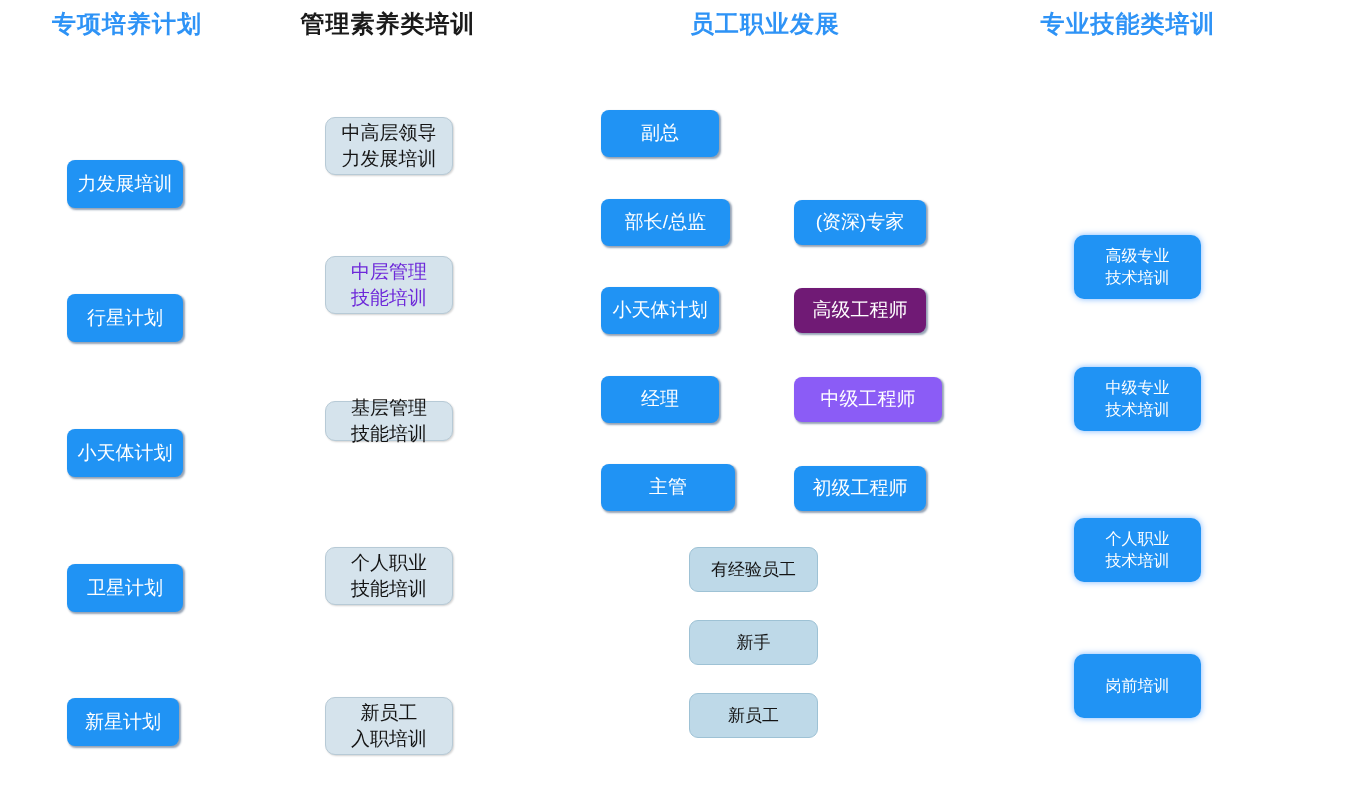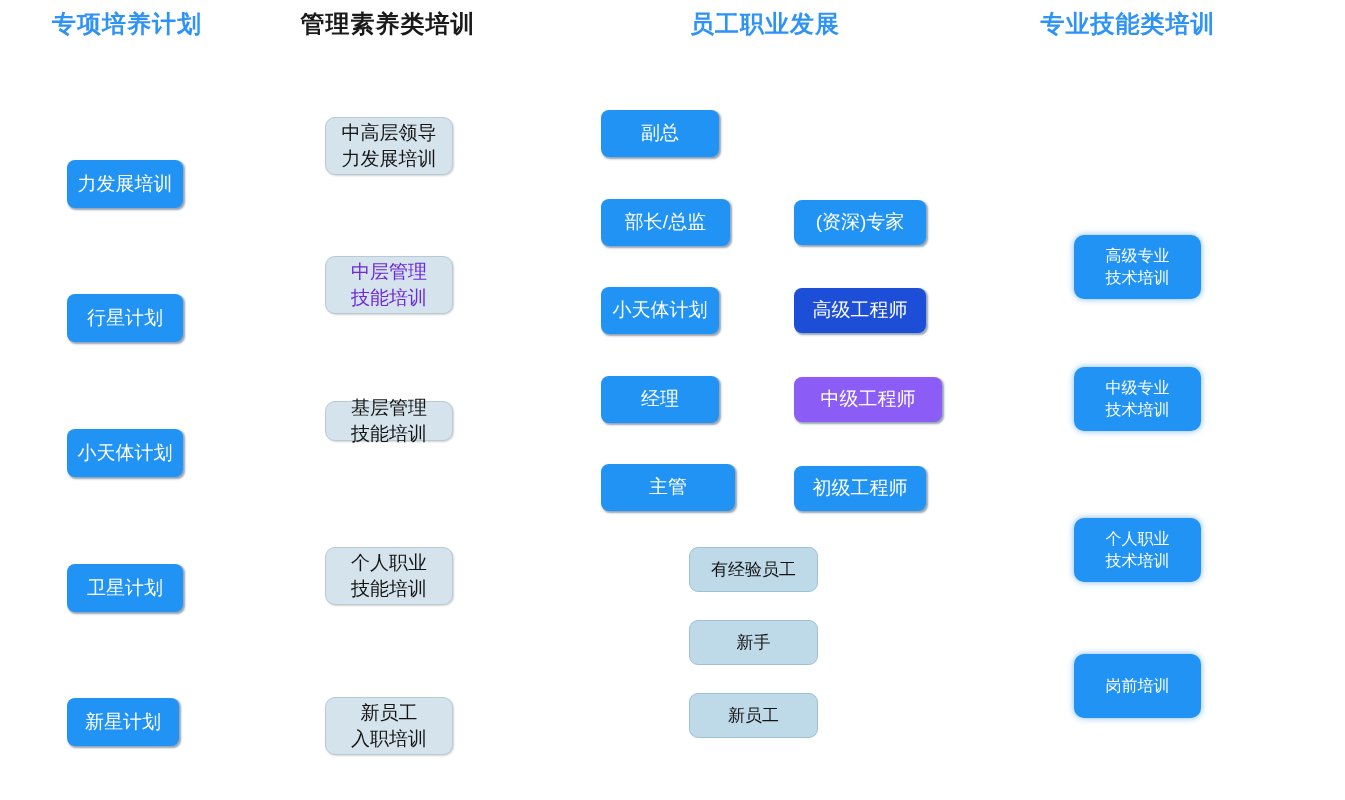--- a/index.html
+++ b/index.html
@@ -83,21 +83,21 @@
   <div class="box gray" style="left: 325px; top: 697px; width: 128px; height: 58px; background: rgb(213, 227, 236); border-color: rgb(183, 202, 214); color: rgb(20, 20, 20);">新员工
 入职培训</div>
 
   <div class="box blue" style="left: 601px; top: 74px; width: 118px; height: 47px; background: rgb(32, 147, 244); color: rgb(255, 255, 255);">副总</div>
   <div class="box blue" style="left: 601px; top: 163px; width: 129px; height: 47px; background: rgb(32, 147, 244); color: rgb(255, 255, 255);">部长/总监</div>
   <div class="box blue" style="left: 601px; top: 251px; width: 118px; height: 47px; background: rgb(32, 147, 244); color: rgb(255, 255, 255);">小天体计划</div>
   <div class="box blue" style="left: 601px; top: 340px; width: 118px; height: 47px; background: rgb(32, 147, 244); color: rgb(255, 255, 255);">经理</div>
   <div class="box blue" style="left: 601px; top: 428px; width: 134px; height: 47px; background: rgb(32, 147, 244); color: rgb(255, 255, 255);">主管</div>
 
   <div class="box blue" style="left: 794px; top: 164px; width: 132px; height: 45px; background: rgb(32, 147, 244); color: rgb(255, 255, 255);">(资深)专家</div>
-  <div class="box blue" style="left: 794px; top: 252px; width: 132px; height: 45px; background: #1d4ed8; color: rgb(255, 255, 255);">高级工程师</div>
+  <div class="box blue" style="left: 794px; top: 252px; width: 132px; height: 45px; background: #701a75; color: rgb(255, 255, 255);">高级工程师</div>
   <div class="box blue" style="left: 794px; top: 341px; width: 148px; height: 45px; background: #8b5cf6; color: rgb(255, 255, 255);">中级工程师</div>
   <div class="box blue" style="left: 794px; top: 430px; width: 132px; height: 45px; background: rgb(32, 147, 244); color: rgb(255, 255, 255);">初级工程师</div>
 
   <div class="box midgray" style="left: 689px; top: 541px; width: 129px; height: 45px; background: rgb(190, 217, 232); border-color: rgb(158, 194, 213); color: rgb(20, 20, 20);">有经验员工</div>
   <div class="box midgray" style="left: 689px; top: 614px; width: 129px; height: 45px; background: rgb(190, 217, 232); border-color: rgb(158, 194, 213); color: rgb(20, 20, 20);">新手</div>
   <div class="box midgray" style="left: 689px; top: 687px; width: 129px; height: 45px; background: rgb(190, 217, 232); border-color: rgb(158, 194, 213); color: rgb(20, 20, 20);">新员工</div>
 
   <div class="box blue glow" style="left: 1074px; top: 199px; width: 127px; height: 64px; background: rgb(32, 147, 244); color: rgb(255, 255, 255);">高级专业
 技术培训</div>
   <div class="box blue glow" style="left: 1074px; top: 331px; width: 127px; height: 64px; background: rgb(32, 147, 244); color: rgb(255, 255, 255);">中级专业

